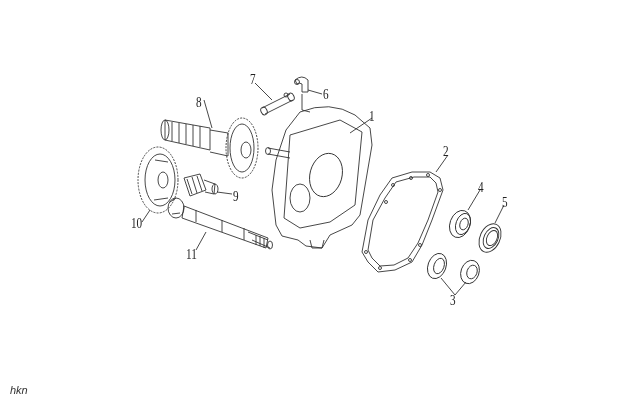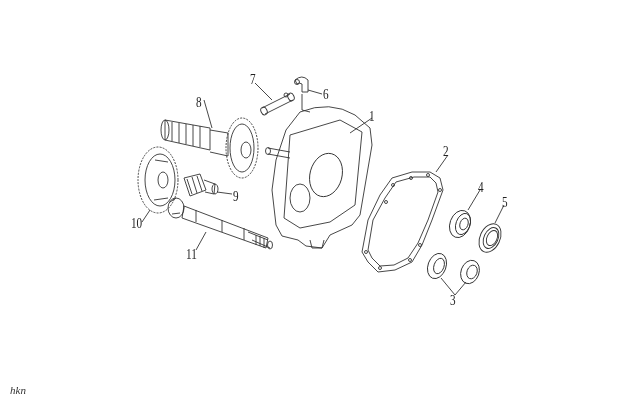--- a/index.html
+++ b/index.html
@@ -1,19 +1,19 @@
 <!DOCTYPE html>
 <html><head>
 <meta charset="utf-8">
 <style>
   html, body { margin: 0; padding: 0; background: #ffffff; }
   body { width: 629px; height: 405px; position: relative; overflow: hidden; font-family: "Liberation Serif", serif; }
   #diagram { position: absolute; left: 0; top: 0; width: 629px; height: 405px; }
   .callout { position: absolute; font-family: "Liberation Serif", serif; font-size: 14px; color: #222; line-height: 1; transform: scaleX(0.8); transform-origin: left top; }
-  .watermark { position: absolute; left: 10px; top: 384px; font-family: Liberation Serif, serif; font-style: italic; font-size: 11px; color: #333; }
+  .watermark { position: absolute; left: 10px; top: 384px; font-family: Liberation Sans, sans-serif; font-style: italic; font-size: 11px; color: #333; }
 </style>
 </head>
 <body>
 
 <svg id="diagram" viewBox="0 0 629 405" xmlns="http://www.w3.org/2000/svg" fill="none" stroke="#333" stroke-width="0.9">
 
   <g>
     <path d="M262 108 L290 94 M265 114 L293 100"></path>
     <ellipse cx="264" cy="111" rx="3" ry="4" transform="rotate(-25 264 111)"></ellipse>
     <ellipse cx="291" cy="97" rx="3" ry="4" transform="rotate(-25 291 97)"></ellipse>

